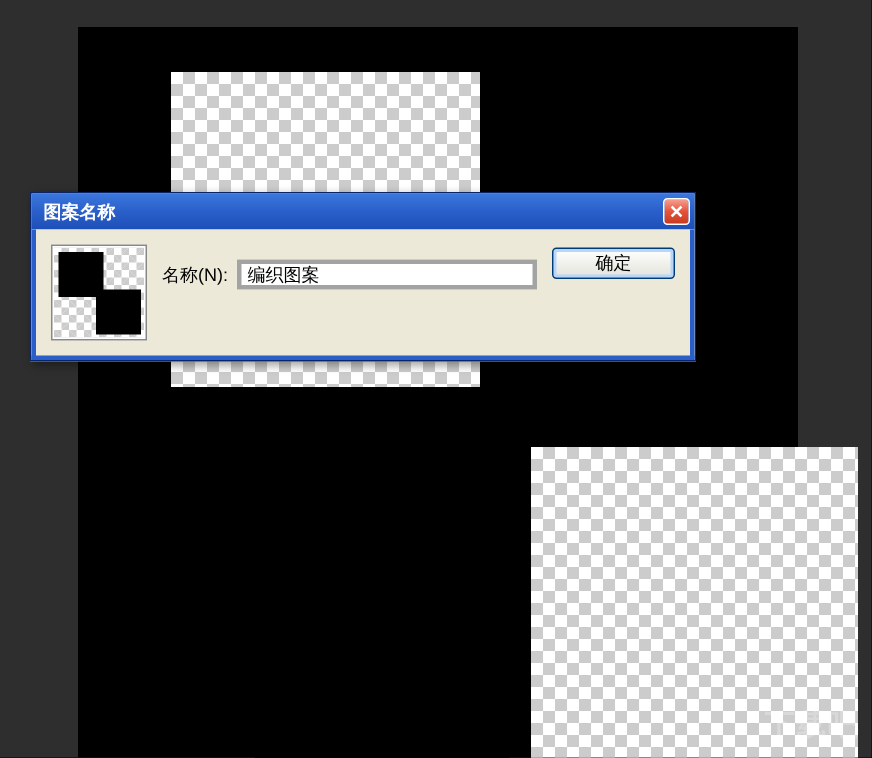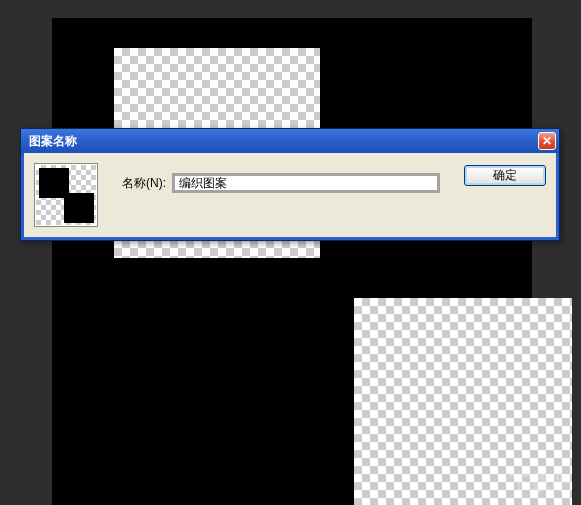--- a/index.html
+++ b/index.html
@@ -40,21 +40,21 @@
     .area-bottom {
       left: 302px;
       top: 280px;
       width: 218px;
       height: 212px;
     }
     .dialog {
       position: absolute;
       left: 20px;
       top: 128px;
-      width: 540px;
+      width: 444px;
       background: #fef9c3;
       border: 1px solid #0a246a;
       box-shadow: 2px 2px 6px rgba(0,0,0,0.4);
     }
     .titlebar {
       height: 24px;
       background: linear-gradient(to bottom, #3b77dd 0%, #2a5fc9 50%, #1d4fb8 100%);
       display: flex;
       align-items: center;
       justify-content: space-between;
@@ -77,21 +77,21 @@
       cursor: pointer;
       font-family: Arial, sans-serif;
     }
     .dialog-body {
       padding: 10px;
       background: #ece9d8;
       border: 3px solid #2a5fc9;
       border-top: none;
       display: flex;
       align-items: flex-start;
-      gap: 24px;
+      gap: 10px;
     }
     .preview-wrap {
       border: 1px solid #888;
       padding: 1px;
       background: #fff;
     }
     .preview {
       width: 60px;
       height: 60px;
       position: relative;

